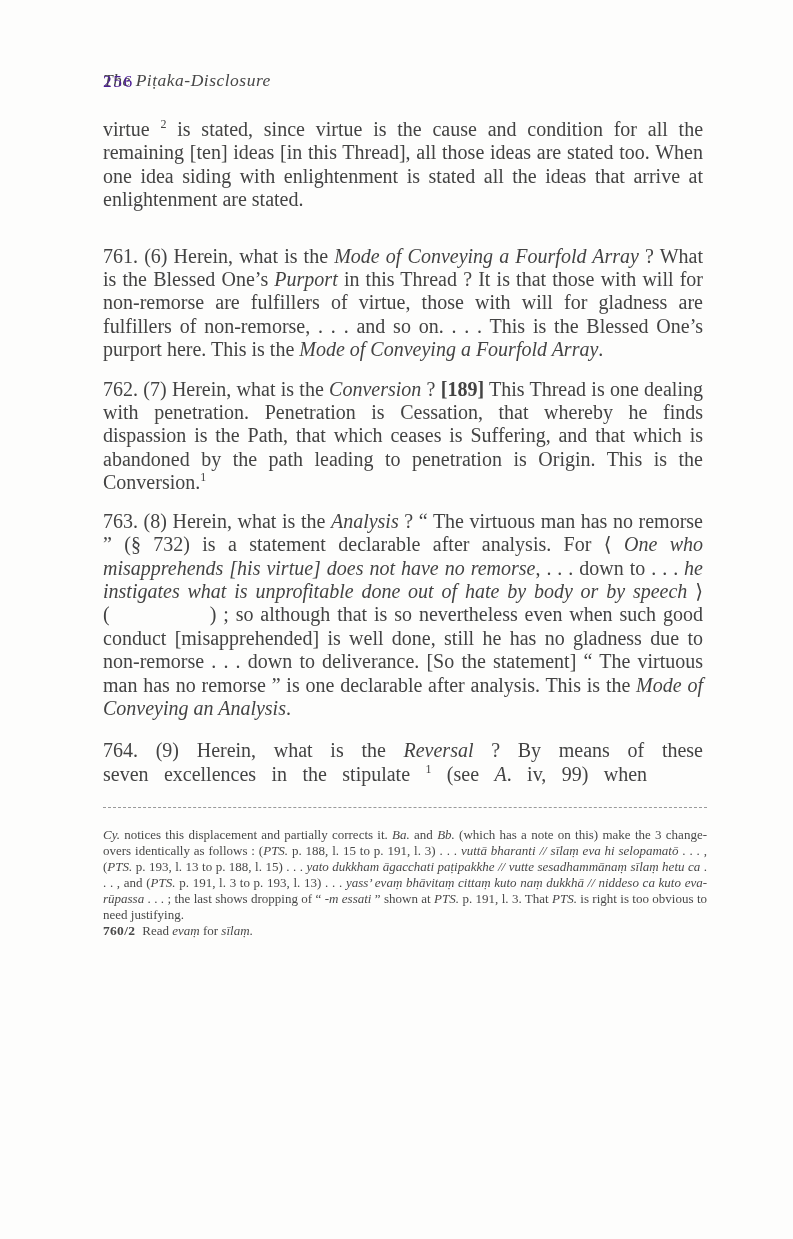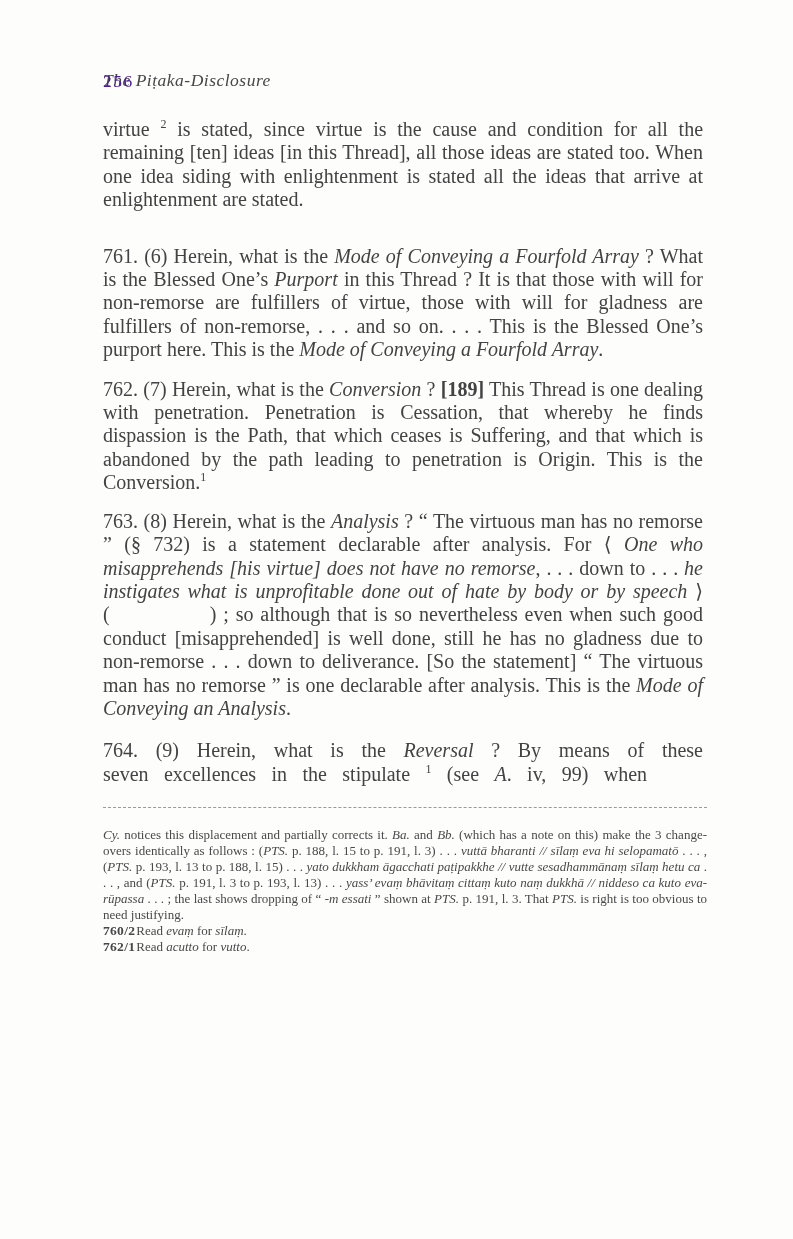--- a/index.html
+++ b/index.html
@@ -55,21 +55,21 @@
     margin: 21px 0 19px 0;
     height: 0;
   }
   .footnotes {
     font-size: 13px;
     line-height: 16px;
     color: #484848;
   }
   .fn-cont { margin: 0 0 0 0; text-align: justify; }
   .fn-item { margin: 0; }
-  .fn-label { font-weight: 700; font-size: 13.5px; padding-right: 1px; letter-spacing: 0.3px; }
+  .fn-label { font-weight: 700; font-size: 13.5px; padding-right: 7px; letter-spacing: 0.3px; }
 </style>
 </head>
 <body>
 
 <div class="page">
 
   <header class="page-header">
     <span class="page-number">256</span>
     <span class="running-title">The Piṭaka-Disclosure</span>
   </header>
@@ -82,18 +82,15 @@
     <p class="para para-wide"><span>764. (9) Herein, what is the </span><span class="seg-i">Reversal</span><span> ?  By means of these seven excellences in the stipulate </span><span class="seg-sup">1</span><span> (see </span><span class="seg-i">A</span><span>. iv, 99) when</span></p>
   </main>
 
   <hr class="footnote-sep">
 
   <section class="footnotes">
     <p class="fn-cont"><span class="seg-i">Cy.</span><span> notices this displacement and partially corrects it.  </span><span class="seg-i">Ba.</span><span> and </span><span class="seg-i">Bb.</span><span> (which has a note on this) make the 3 change-overs identically as follows :  (</span><span class="seg-i">PTS.</span><span> p. 188, l. 15 to p. 191, l. 3) . . . </span><span class="seg-i">vuttā bharanti // sīlaṃ eva hi selopamatō</span><span> . . . , (</span><span class="seg-i">PTS.</span><span> p. 193, l. 13 to p. 188, l. 15) . . . </span><span class="seg-i">yato dukkham āgacchati paṭipakkhe // vutte sesadhammānaṃ sīlaṃ hetu ca</span><span> . . . , and (</span><span class="seg-i">PTS.</span><span> p. 191, l. 3 to p. 193, l. 13) . . . </span><span class="seg-i">yass’ evaṃ bhāvitaṃ cittaṃ kuto naṃ dukkhā // niddeso ca kuto eva-rūpassa</span><span> . . . ;  the last shows dropping of “ </span><span class="seg-i">-m essati</span><span> ” shown at </span><span class="seg-i">PTS.</span><span> p. 191, l. 3.  That </span><span class="seg-i">PTS.</span><span> is right is too obvious to need justifying.</span></p>
     <div class="fn-item">
       <span class="fn-label">760/2</span><span class="fn-text"><span>Read </span><span class="seg-i">evaṃ</span><span> for </span><span class="seg-i">sīlaṃ</span><span>.</span></span>
     </div>
-    <div class="fn-item">
-      <span class="fn-label">762/1</span><span class="fn-text"><span>Read </span><span class="seg-i">acutto</span><span> for </span><span class="seg-i">vutto</span><span>.</span></span>
-    </div>
   </section>
 
 </div>
 
 </body></html>

